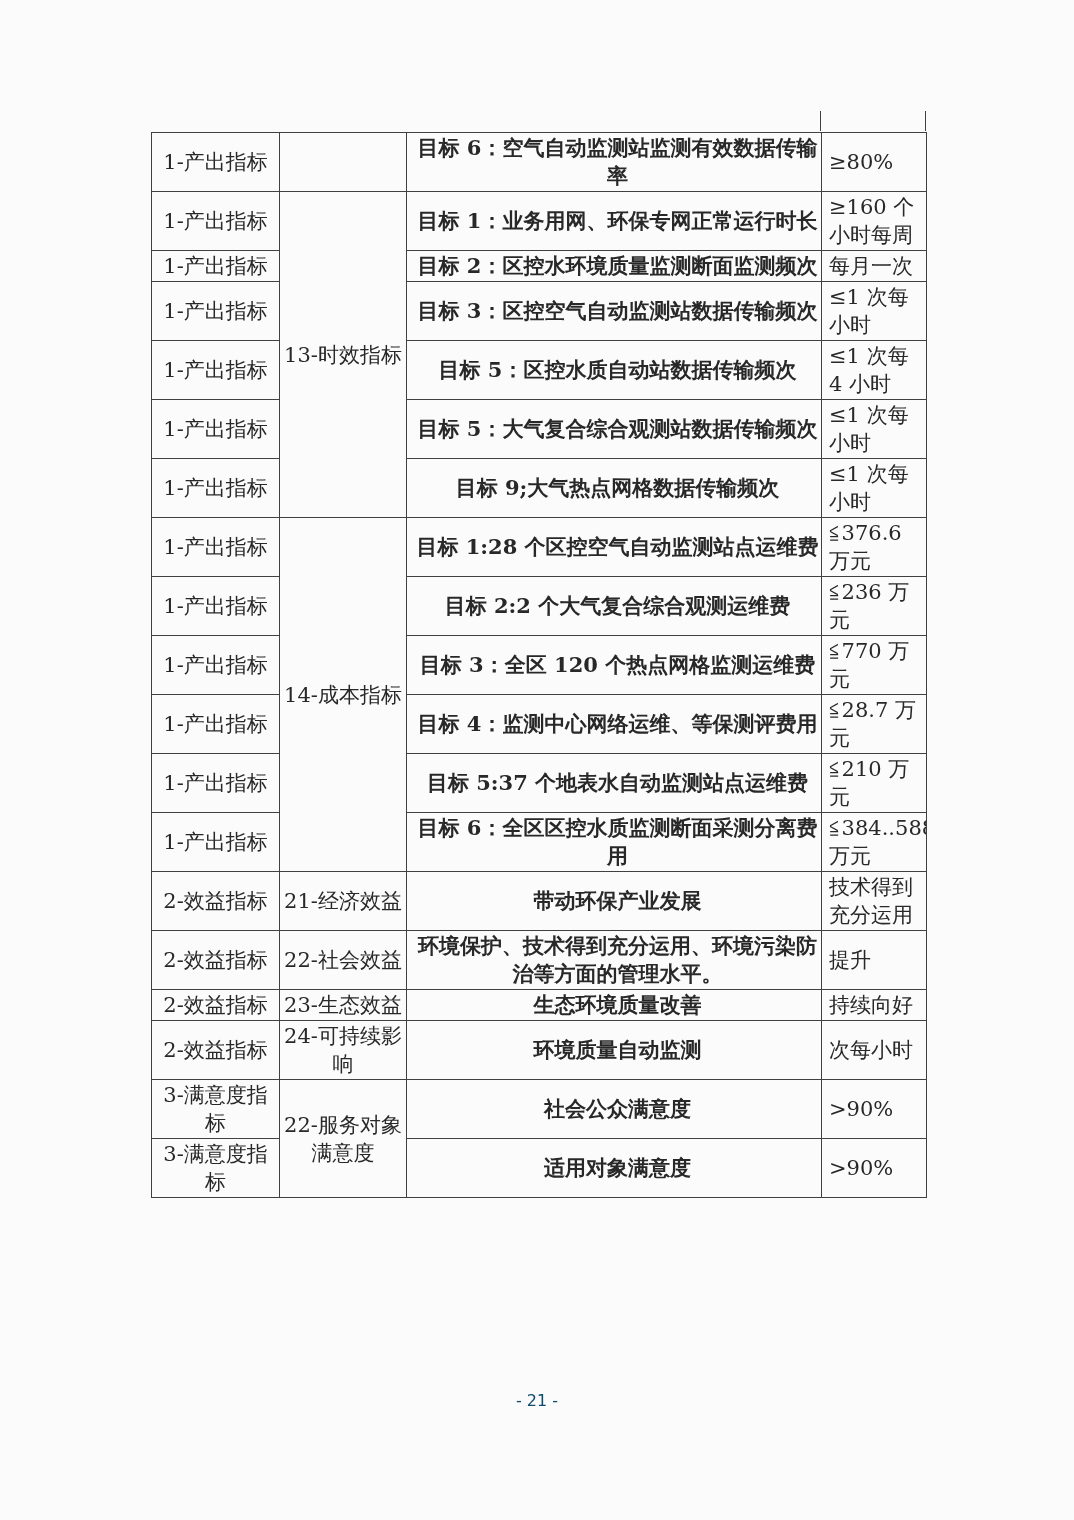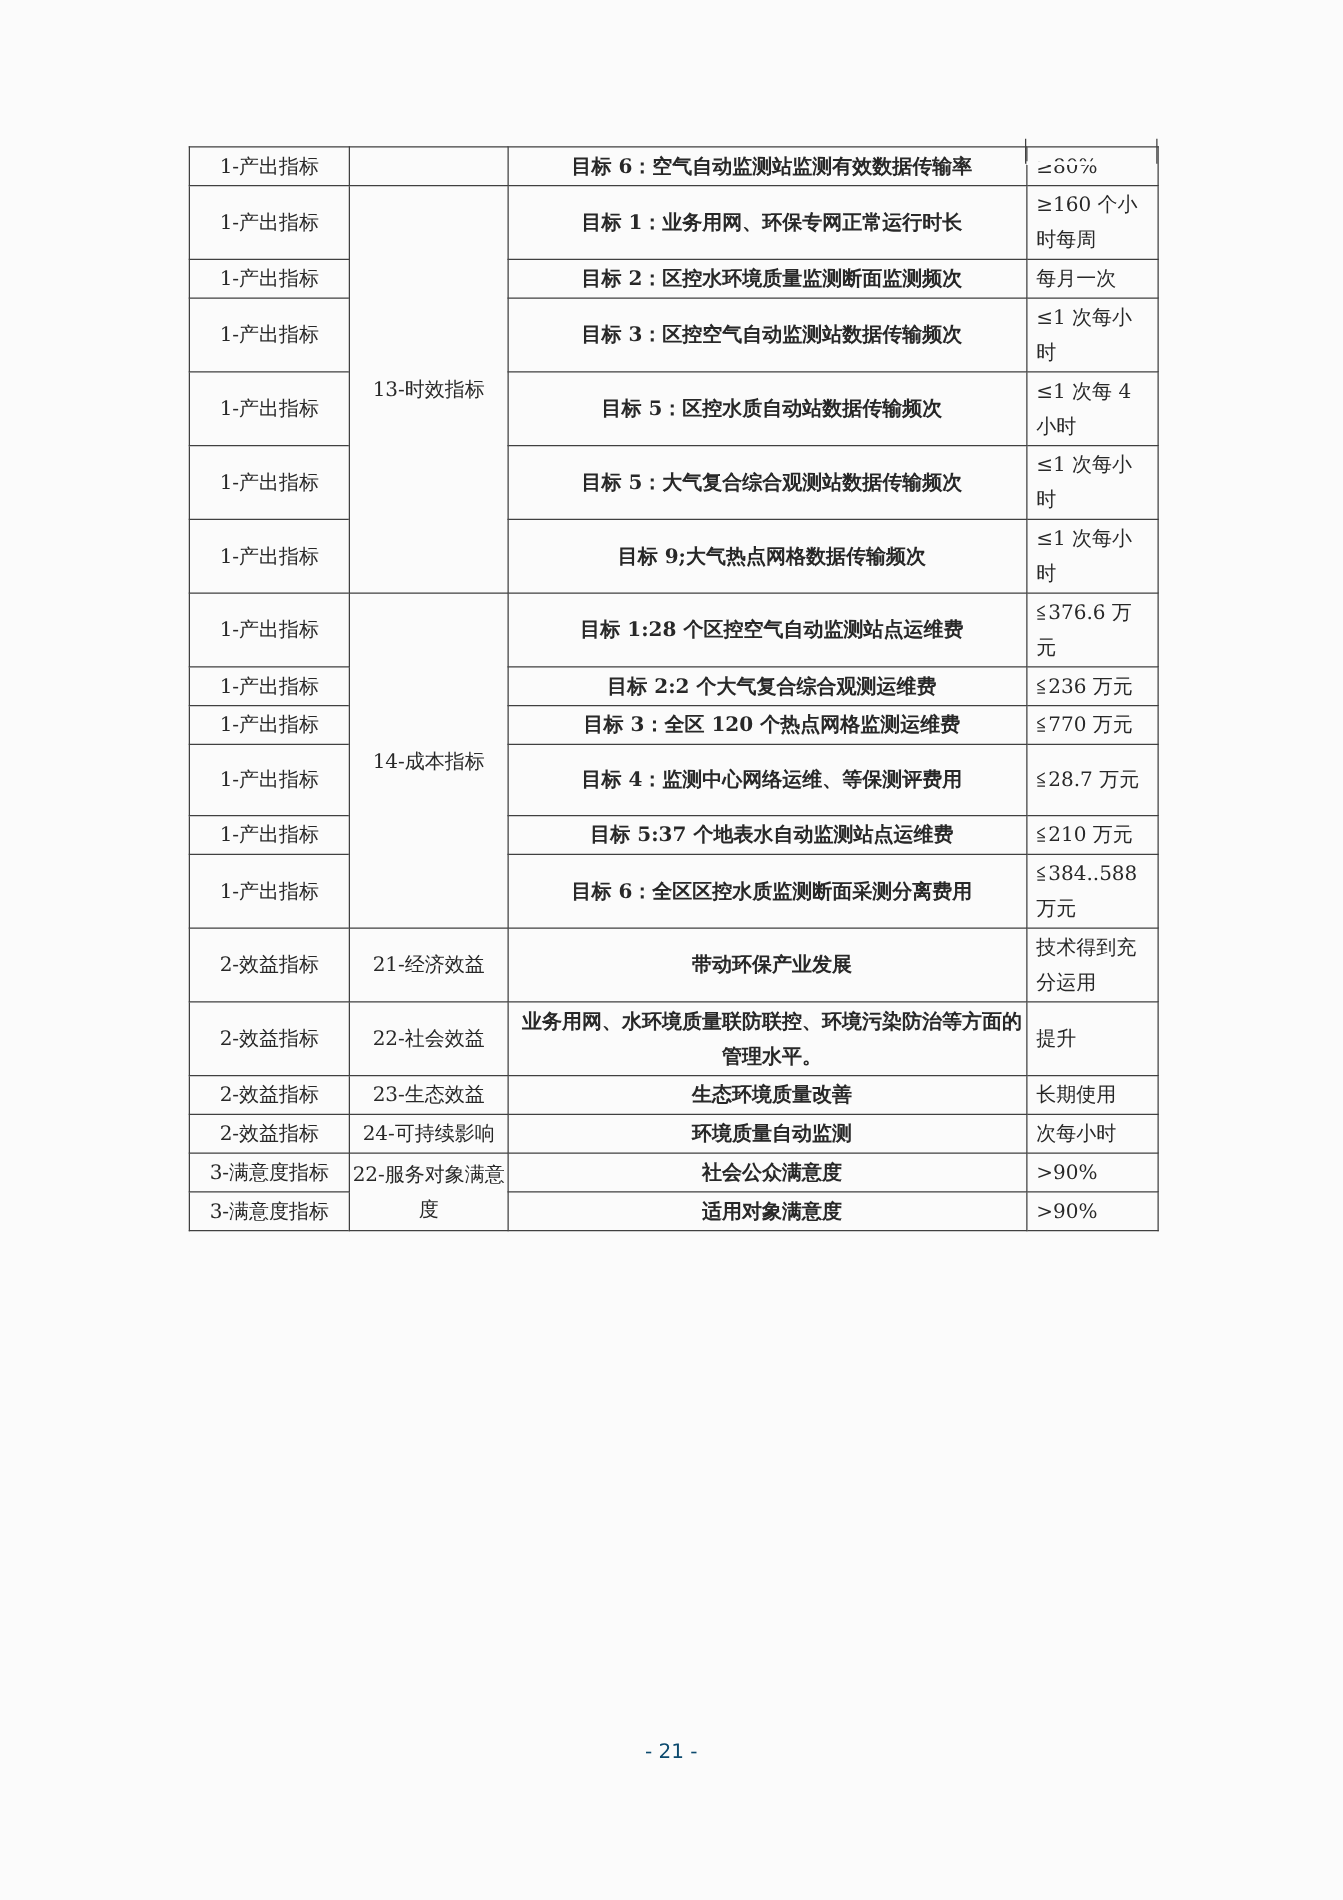--- a/index.html
+++ b/index.html
@@ -11,25 +11,25 @@
   }
   .page {
     position: relative;
     width: 1074px;
     height: 1520px;
     overflow: hidden;
   }
   table.indicator-table {
     position: absolute;
     left: 151px;
-    top: 117px;
+    top: 132px;
     width: 775px;
     border-collapse: collapse;
     table-layout: fixed;
-    font-size: 16px;
+    font-size: 21px;
     line-height: 28px;
   }
   table.indicator-table td {
     border: 1px solid #404040;
     vertical-align: middle;
     overflow: hidden;
   }
   td.c1 { text-align: center; padding: 1px 2px; }
   td.c2 { text-align: center; padding: 1px 1px; }
   td.c3 { text-align: center; padding: 1px 2px 1px 9px; font-weight: bold; }
@@ -141,28 +141,28 @@
       </tr>
       <tr style="height:57px">
         <td class="c1">2-效益指标</td>
         <td class="c2">21-经济效益</td>
         <td class="c3">带动环保产业发展</td>
         <td class="c4">技术得到充分运用</td>
       </tr>
       <tr style="height:57px">
         <td class="c1">2-效益指标</td>
         <td class="c2">22-社会效益</td>
-        <td class="c3">业务用网、水环境质量联防联控、环境污染防治等方面的管理水平。</td>
+        <td class="c3">环境保护、技术得到充分运用、环境污染防治等方面的管理水平。</td>
         <td class="c4">提升</td>
       </tr>
       <tr style="height:30px">
         <td class="c1">2-效益指标</td>
         <td class="c2">23-生态效益</td>
         <td class="c3">生态环境质量改善</td>
-        <td class="c4">长期使用</td>
+        <td class="c4">持续向好</td>
       </tr>
       <tr style="height:28px">
         <td class="c1">2-效益指标</td>
         <td class="c2">24-可持续影响</td>
         <td class="c3">环境质量自动监测</td>
         <td class="c4">次每小时</td>
       </tr>
       <tr style="height:28px">
         <td class="c1">3-满意度指标</td>
         <td class="c2" rowspan="2">22-服务对象满意度</td>

